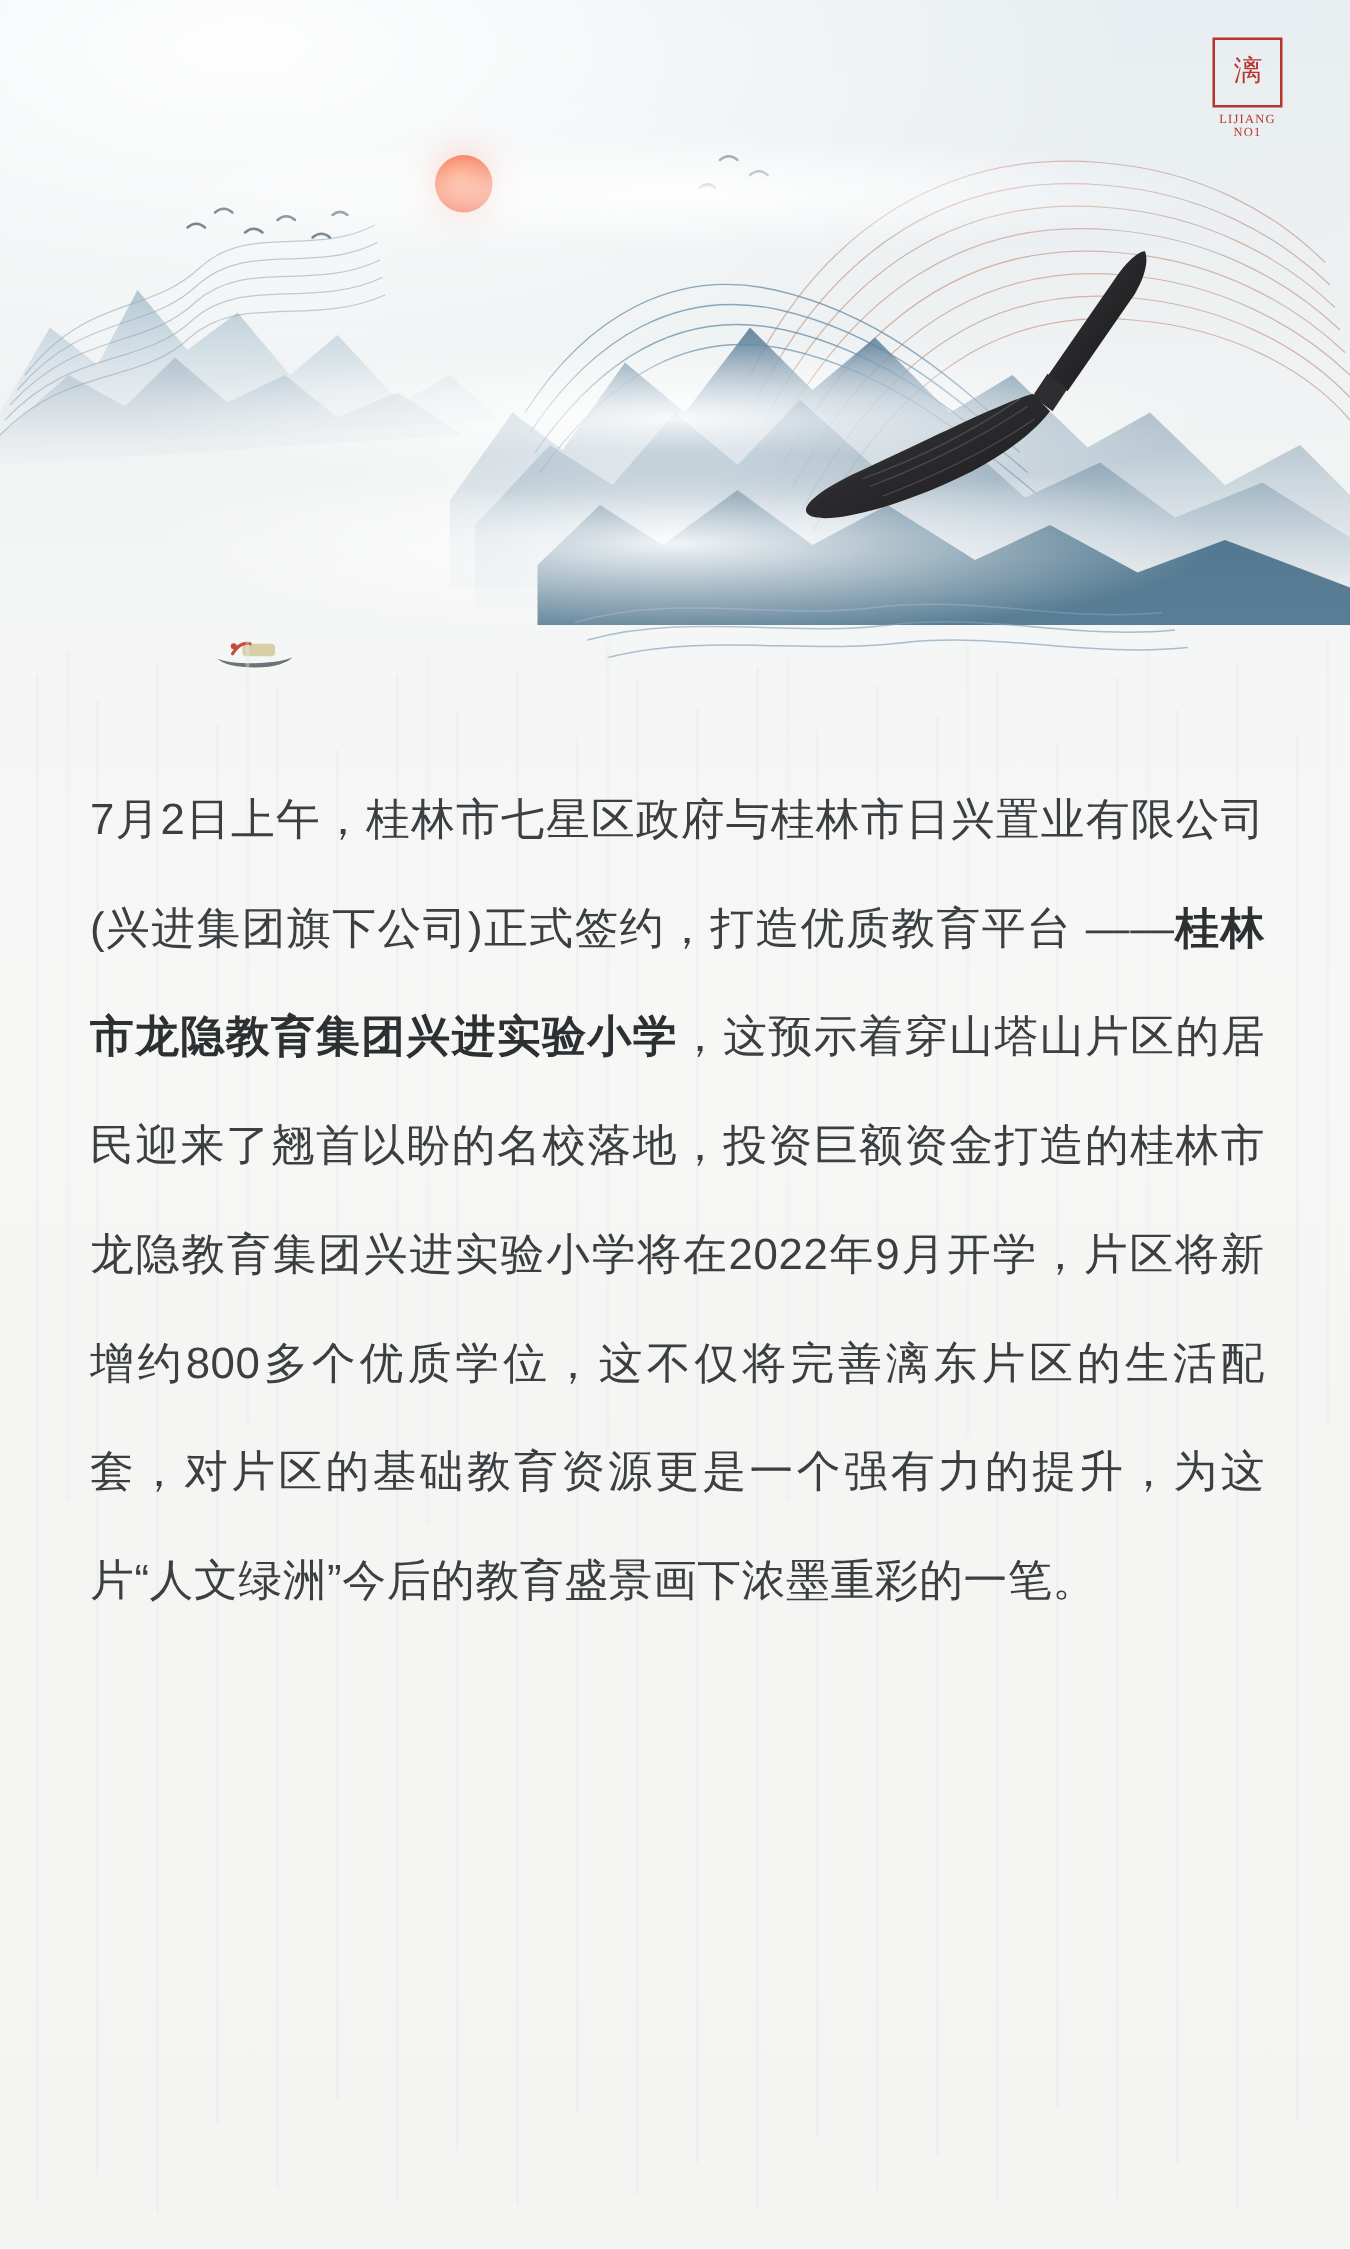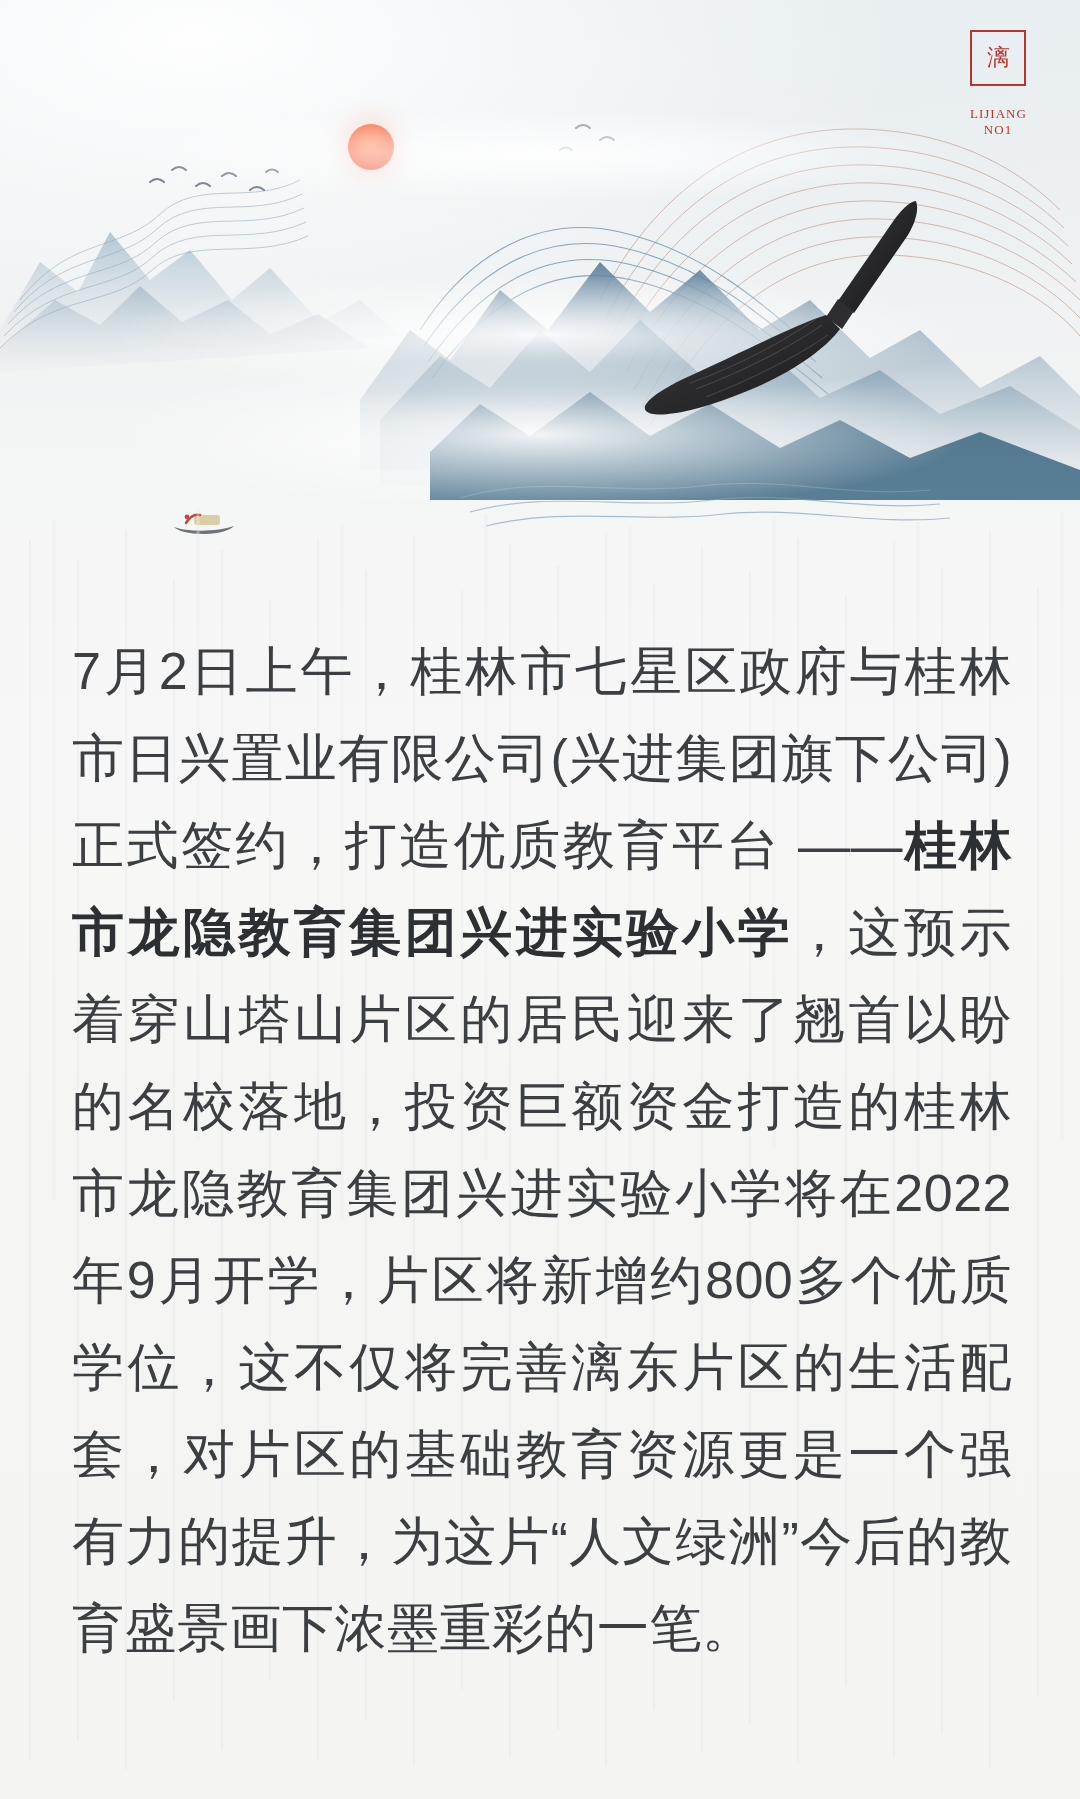--- a/index.html
+++ b/index.html
@@ -67,22 +67,22 @@
     border: 2px solid #b8352c;
     margin: 0 auto;
     font-size: 23px;
     line-height: 50px;
     font-family: "DejaVu Serif", serif;
     letter-spacing: -1px;
     color: #b8352c;
     position: relative;
   }
   .seal-sub {
-    margin-top: 20px;
-    font-size: 13px;
+    margin-top: 4px;
+    font-size: 10px;
     letter-spacing: 1px;
     color: #b8352c;
     font-family: "Liberation Serif", serif;
   }
 
   
   .mtn-svg {
     position: absolute;
     left: 0; top: 0;
     width: 1080px; height: 640px;
@@ -108,24 +108,24 @@
     position: absolute;
     left: 0; top: 500px;
     width: 1080px; height: 1299px;
     opacity: .55;
   }
 
   
   .article {
     position: absolute;
     left: 72px;
-    top: 628px;
+    top: 612px;
     width: 940px;
     font-family: "Liberation Sans", "DejaVu Sans", sans-serif;
-    font-size: 52px;
+    font-size: 35px;
     line-height: 87px;
     color: #3b3f42;
     letter-spacing: 0.5px;
     text-align: justify;
   }
   .article b {
     font-weight: 700;
     color: #2d3033;
   }
 </style>

